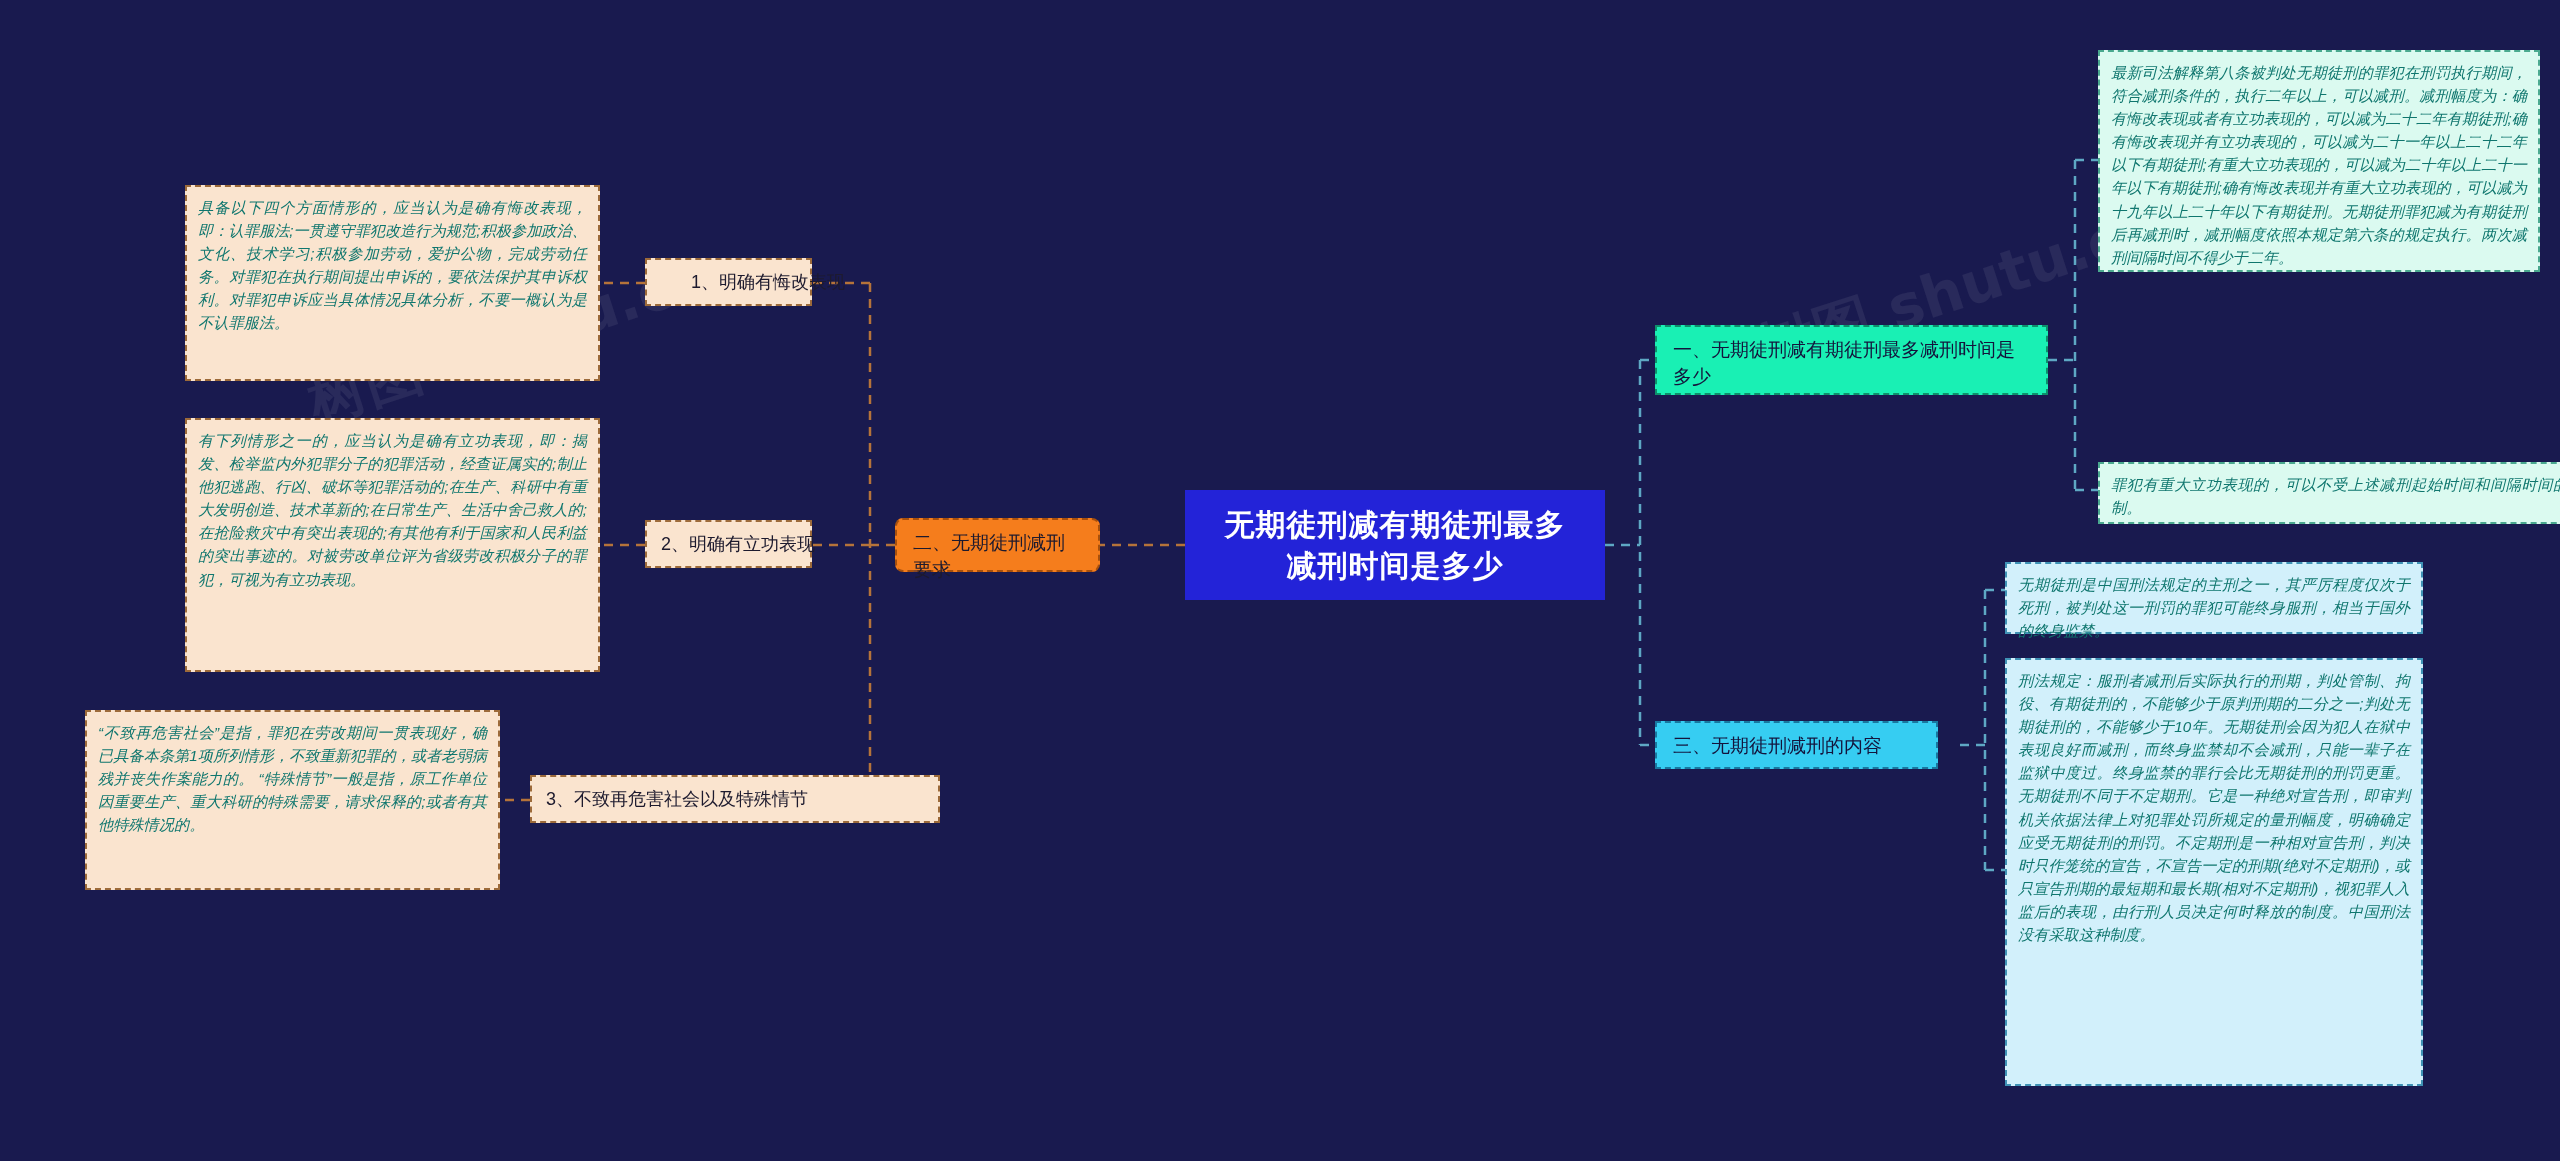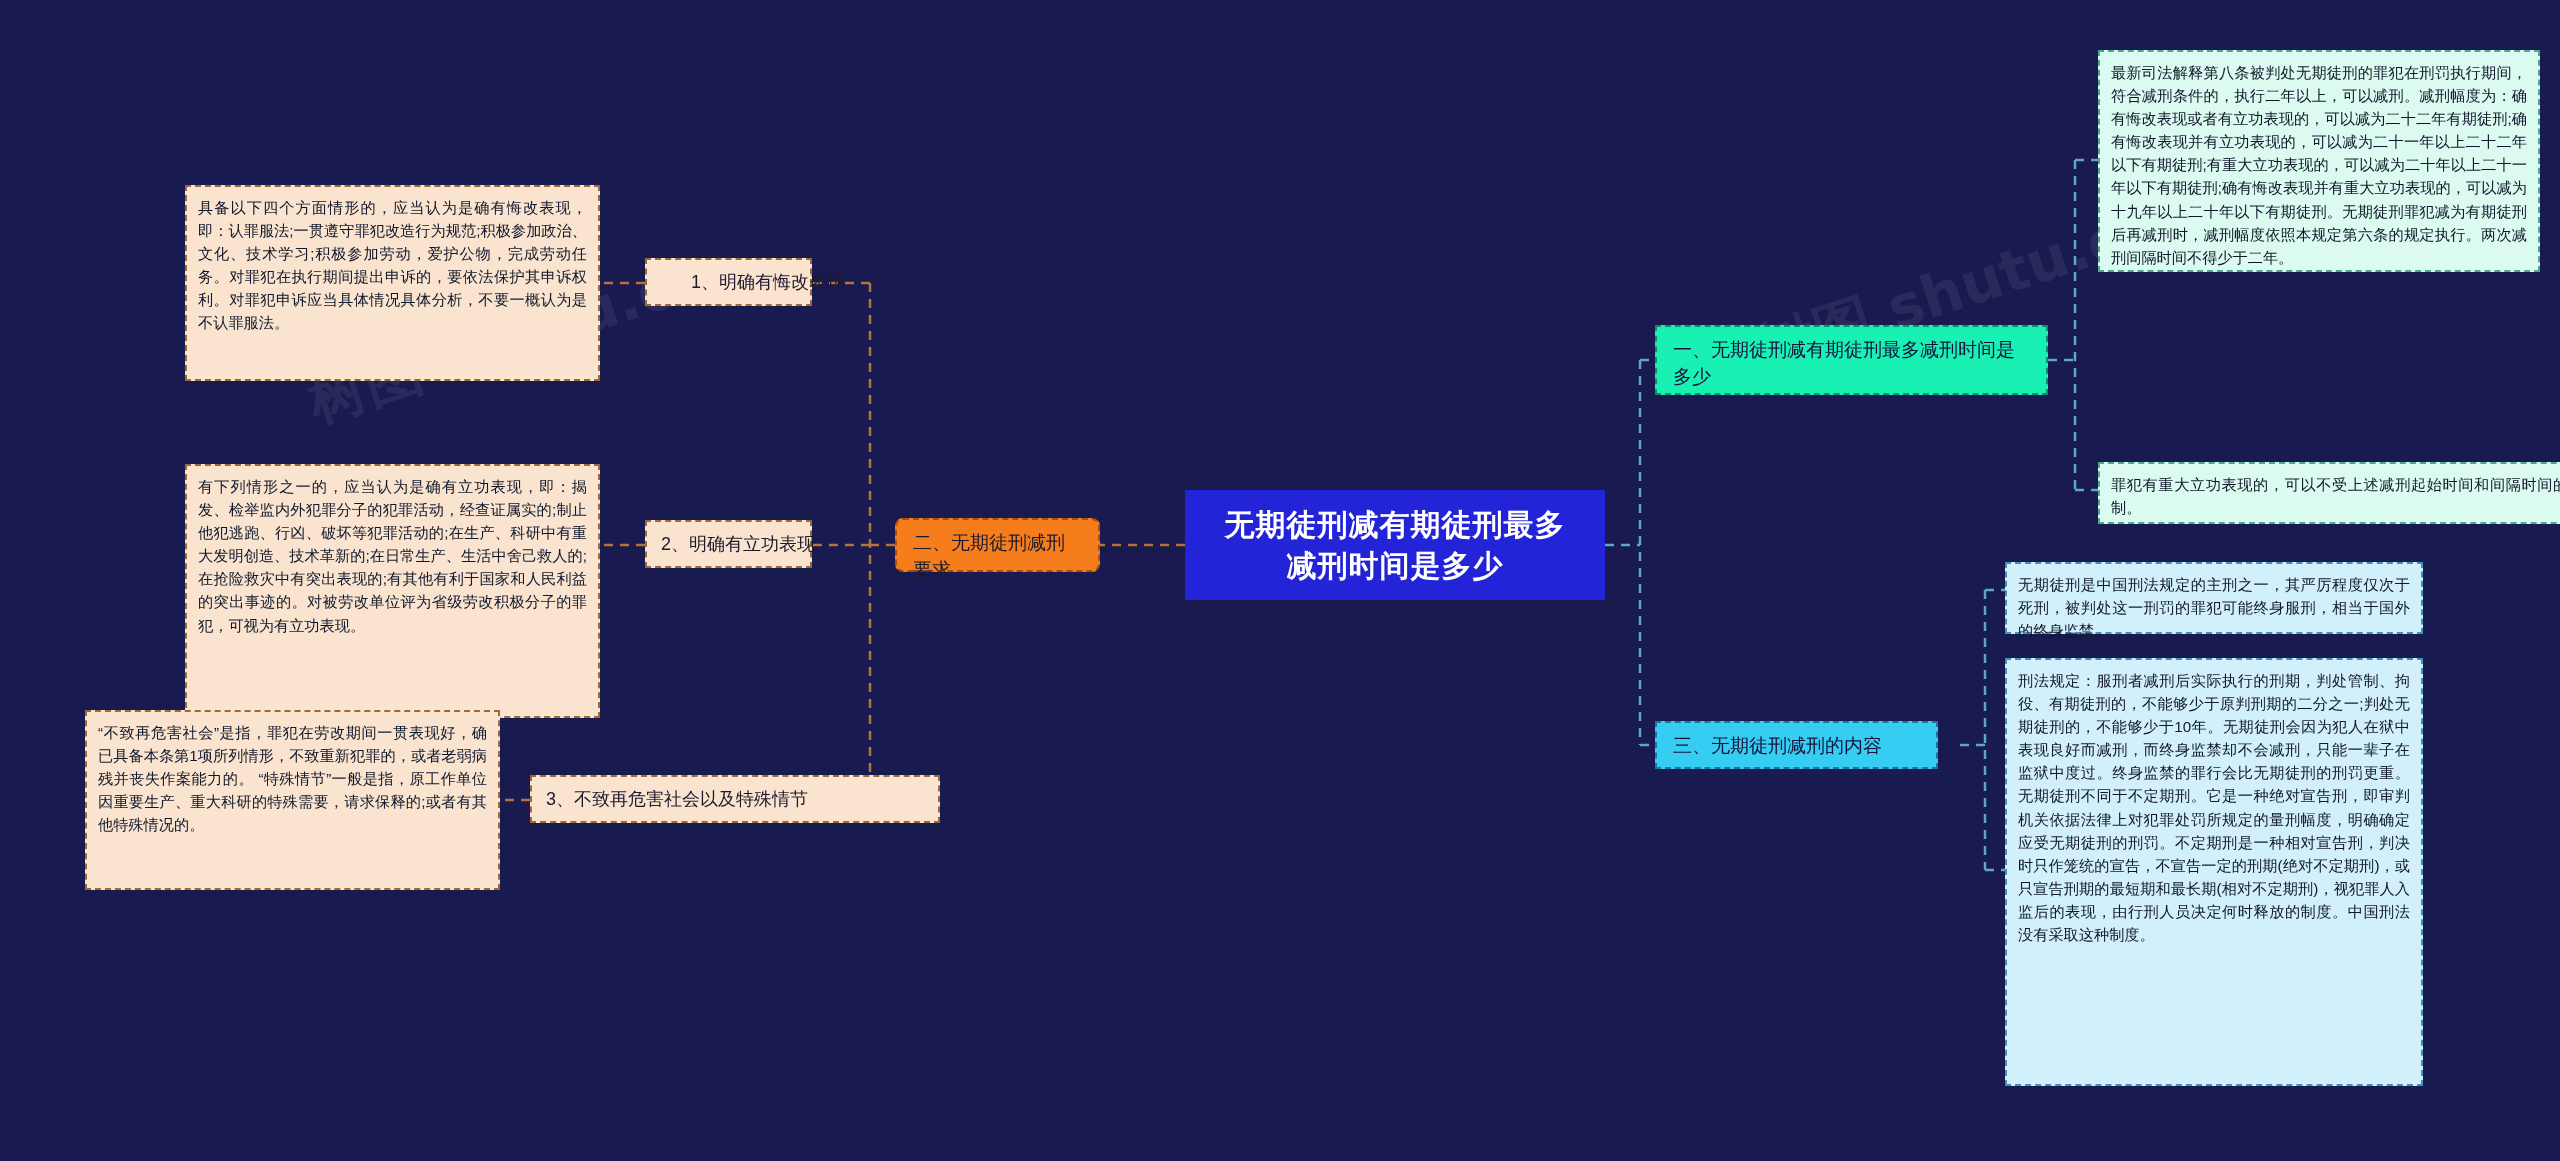--- a/index.html
+++ b/index.html
@@ -51,21 +51,22 @@
     white-space:nowrap;
   }
 
   
   .leaf{
     font-size:15.2px;
     line-height:1.52;
     padding:9px 11px;
     box-sizing:border-box;
     text-align:justify;
-    color:#0f172a;
+    color:#0f766e;
+    font-style:italic;
   }
   .leaf.beige{background:#fae4cf;border:2px dashed #9c6a3a;}
   .leaf.mint{background:#dbfaf0;border:2px dashed #4aa98f;}
   .leaf.ice{background:#d2f0fb;border:2px dashed #3f92b5;}
 
   .wm{
     position:absolute;color:rgba(255,255,255,.07);
     font-size:58px;font-weight:700;pointer-events:none;
     font-family:"DejaVu Sans",sans-serif;user-select:none;
   }
@@ -120,21 +121,21 @@
   <div class="node chip" style="left:645px;top:520px;width:167px;height:48px;">
     <span>2、明确有立功表现</span>
   </div>
   <div class="node chip" style="left:530px;top:775px;width:410px;height:48px;">
     <span>3、不致再危害社会以及特殊情节</span>
   </div>
 
   <div class="node leaf beige" style="left:185px;top:185px;width:415px;height:196px;">
     <span>具备以下四个方面情形的，应当认为是确有悔改表现，即：认罪服法;一贯遵守罪犯改造行为规范;积极参加政治、文化、技术学习;积极参加劳动，爱护公物，完成劳动任务。对罪犯在执行期间提出申诉的，要依法保护其申诉权利。对罪犯申诉应当具体情况具体分析，不要一概认为是不认罪服法。</span>
   </div>
-  <div class="node leaf beige" style="left:185px;top:418px;width:415px;height:254px;margin-top:46px;">
+  <div class="node leaf beige" style="left:185px;top:418px;width:415px;height:254px;">
     <span>有下列情形之一的，应当认为是确有立功表现，即：揭发、检举监内外犯罪分子的犯罪活动，经查证属实的;制止他犯逃跑、行凶、破坏等犯罪活动的;在生产、科研中有重大发明创造、技术革新的;在日常生产、生活中舍己救人的;在抢险救灾中有突出表现的;有其他有利于国家和人民利益的突出事迹的。对被劳改单位评为省级劳改积极分子的罪犯，可视为有立功表现。</span>
   </div>
   <div class="node leaf beige" style="left:85px;top:710px;width:415px;height:180px;">
     <span>“不致再危害社会”是指，罪犯在劳改期间一贯表现好，确已具备本条第1项所列情形，不致重新犯罪的，或者老弱病残并丧失作案能力的。 “特殊情节”一般是指，原工作单位因重要生产、重大科研的特殊需要，请求保释的;或者有其他特殊情况的。</span>
   </div>
 
   <div class="node lvl1 green" style="left:1655px;top:325px;width:393px;height:70px;">
     <span>一、无期徒刑减有期徒刑最多减刑时间是多少</span>
   </div>
 

